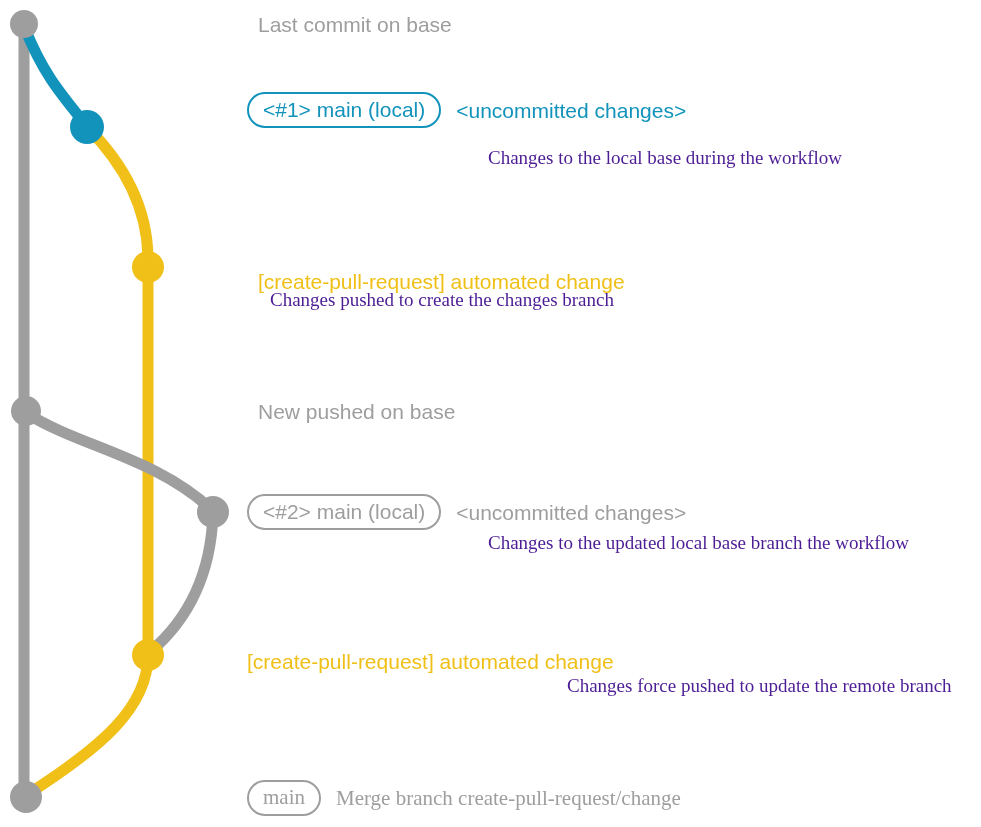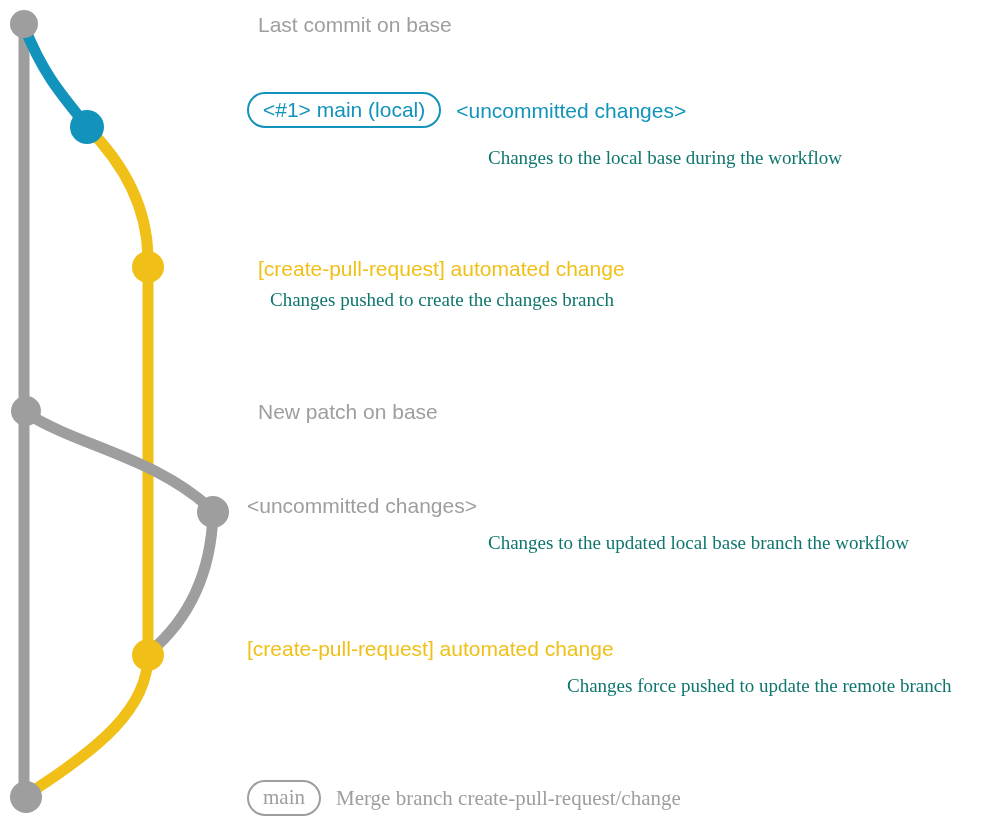--- a/index.html
+++ b/index.html
@@ -38,26 +38,26 @@
     border-radius: 18px;
     padding: 4px 14px 5px 14px;
     font-size: 21px;
     line-height: 1.1;
     white-space: nowrap;
   }
   .desc {
     position: absolute;
     font-family: "Liberation Serif", serif;
     font-size: 19px;
-    color: #0f766e;
+    color: #4c1d95;
     white-space: nowrap;
   }
   .c-gray   { color: #9e9e9e; border-color: #9e9e9e; }
   .c-blue   { color: #1293bb; border-color: #1293bb; }
-  .c-yellow { color: #f0c019; border-color: #f0c019; }
+  .c-yellow { color: #f0c019; border-color: #f0c019; margin-top: 13px; }
 </style>
 </head>
 <body>
 
 <svg id="graph-svg" width="260" height="827" viewBox="0 0 260 827">
 
   <path d="M 24 24 L 24 797" fill="none" stroke-width="11" stroke-linecap="round" stroke="#9e9e9e"></path>
 
   <path d="M 87 127 C 112 152 148 196 148 260 L 148 655 C 148 708 100 748 28 794" fill="none" stroke-width="11" stroke-linecap="round" stroke="#f0c019"></path>
 
@@ -85,24 +85,25 @@
   <span class="msg c-blue">&lt;uncommitted changes&gt;</span>
 </div>
 <div class="desc" style="left:488px; top:147px;">Changes to the local base during the workflow</div>
 
 <div class="row" style="left:258px; top:257px;">
   <span class="msg c-yellow">[create-pull-request] automated change</span>
 </div>
 <div class="desc" style="left:270px; top:289px;">Changes pushed to create the changes branch</div>
 
 <div class="row" style="left:258px; top:400px;">
-  <span class="msg c-gray">New patch on base</span>
+  <span class="msg c-gray">New pushed on base</span>
 </div>
 
 <div class="row" style="left:247px; top:494px;">
+  <span class="branch-box c-gray">&lt;#2&gt; main (local)</span>
   <span class="msg c-gray">&lt;uncommitted changes&gt;</span>
 </div>
 <div class="desc" style="left:488px; top:532px;">Changes to the updated local base branch the workflow</div>
 
 <div class="row" style="left:247px; top:637px;">
   <span class="msg c-yellow">[create-pull-request] automated change</span>
 </div>
 <div class="desc" style="left:567px; top:675px;">Changes force pushed to update the remote branch</div>
 
 <div class="row" style="left:247px; top:780px;font-family:Liberation Serif, serif;">

